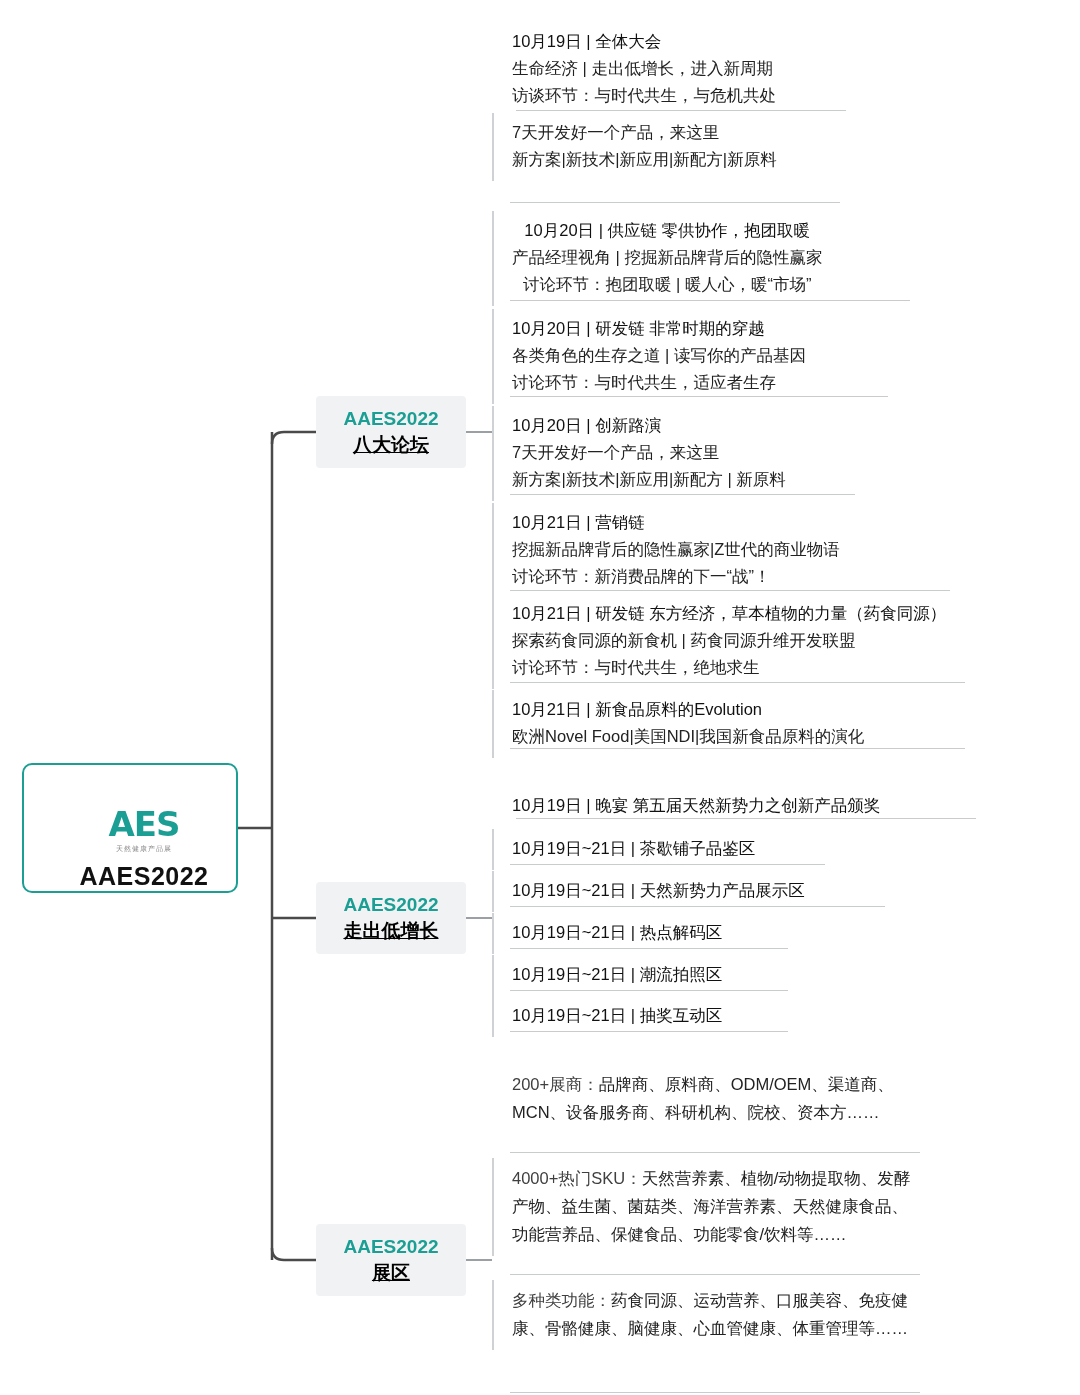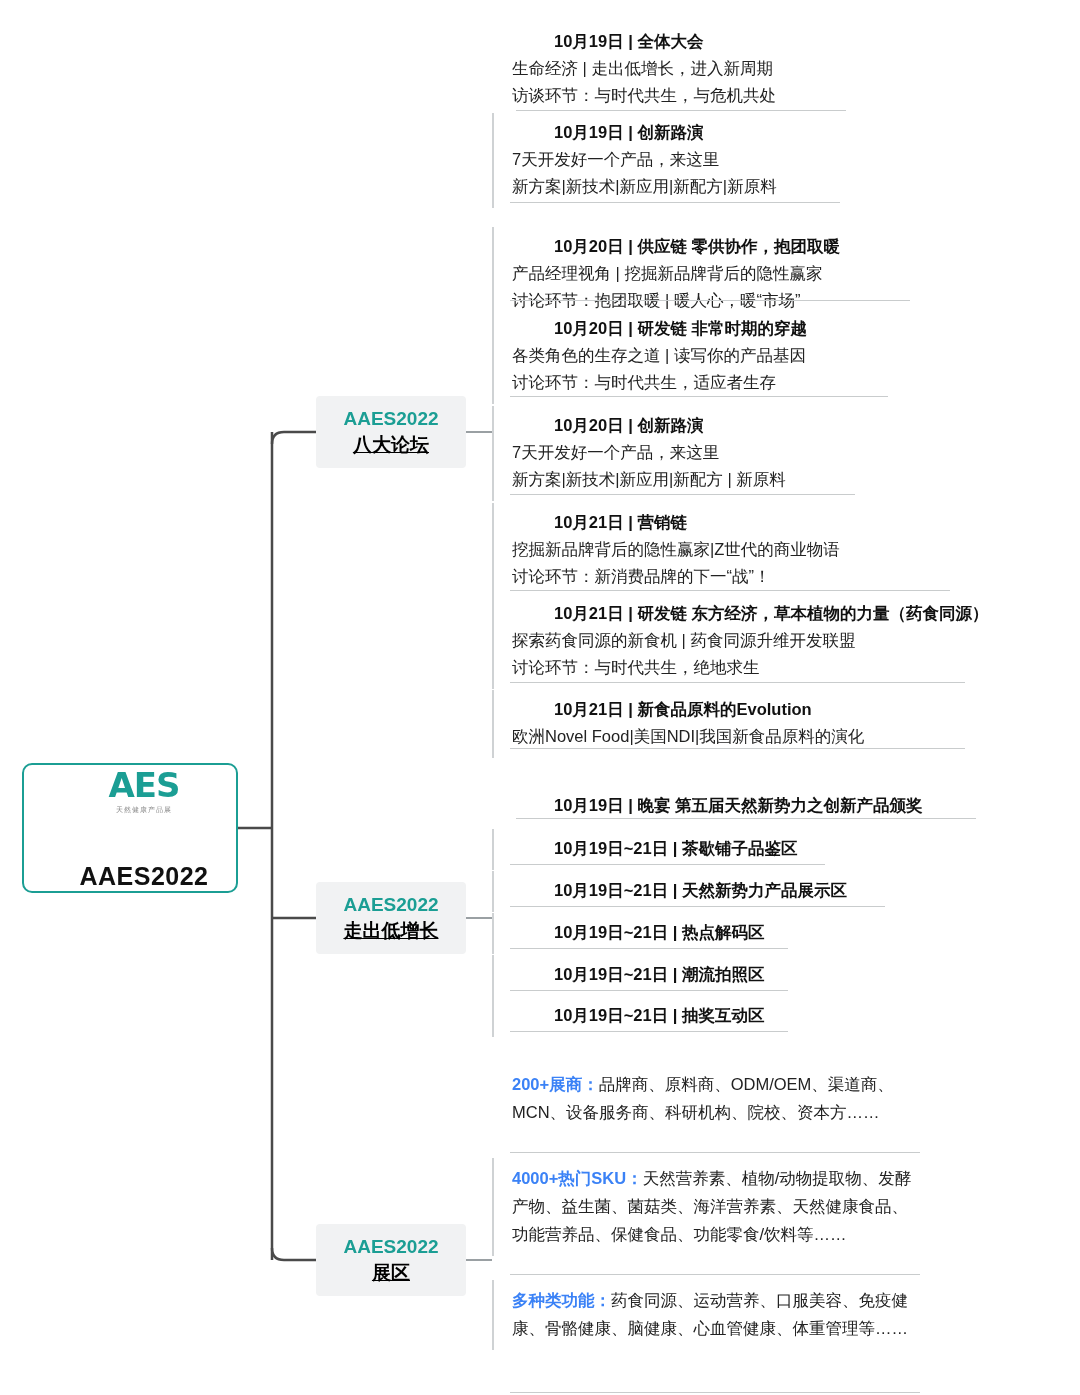--- a/index.html
+++ b/index.html
@@ -36,21 +36,21 @@
     top: 763px;
     width: 216px;
     height: 130px;
     border: 2px solid #1b9e94;
     border-radius: 10px;
     background: #ffffff;
     box-sizing: border-box;
     display: flex;
     flex-direction: column;
     align-items: center;
-    justify-content: space-between;
+    justify-content: flex-end;
     padding-left: 28px;
   }
   .root-logo {
     width: 120px;
     height: 56px;
     position: relative;
     margin-bottom: 2px;
   }
   .root-logo-text {
     position: absolute;
@@ -120,38 +120,37 @@
     border-left: 2px solid #cfd2d4;
   }
   .leaf.no-rule { border-left: 2px solid transparent; }
   .leaf .line {
     font-size: 16.5px;
     line-height: 27px;
     color: #222;
     white-space: nowrap;
   }
   .leaf .line.head {
-    font-weight: 700;
+    font-weight: 400;
     color: #111;
-    margin-left: 42px;
   }
   .underline-rule {
     position: absolute;
     height: 1px;
     background: #c9cccd;
   }
 
   
   .leaf .para {
     font-size: 16.5px;
     line-height: 28px;
     color: #222;
     max-width: 420px;
   }
-  .leaf .para b { font-weight: 700; color: #3b82f6; margin-top: 24px; }
+  .leaf .para b { font-weight: 400; color: #404040; margin-top: 24px; }
 </style>
 </head>
 <body>
 
 <div id="canvas">
 
   <svg class="connectors" viewBox="0 0 1080 1395">
 
     <path d="M238 828 L272 828" stroke="#4a4a4a" stroke-width="2.5" fill="none"></path>
 
@@ -188,27 +187,26 @@
   </div>
 
   <div class="leaf no-rule" style="top:22px;">
     <div class="line head">10月19日 | 全体大会</div>
     <div class="line">生命经济 | 走出低增长，进入新周期</div>
     <div class="line">访谈环节：与时代共生，与危机共处</div>
   </div>
   <div class="underline-rule" style="left:516px; top:110px; width:330px;"></div>
 
   <div class="leaf" style="top:113px;">
-    <div class="line head">10月19日 | 创新路演</div>
     <div class="line">7天开发好一个产品，来这里</div>
     <div class="line">新方案|新技术|新应用|新配方|新原料</div>
   </div>
   <div class="underline-rule" style="left:510px; top:202px; width:330px;"></div>
 
-  <div class="leaf" style="top:227px;">
+  <div class="leaf" style="top:211px;text-align:center;">
     <div class="line head">10月20日 | 供应链 零供协作，抱团取暖</div>
     <div class="line">产品经理视角 | 挖掘新品牌背后的隐性赢家</div>
     <div class="line">讨论环节：抱团取暖 | 暖人心，暖“市场”</div>
   </div>
   <div class="underline-rule" style="left:510px; top:300px; width:400px;"></div>
 
   <div class="leaf" style="top:309px;">
     <div class="line head">10月20日 | 研发链 非常时期的穿越</div>
     <div class="line">各类角色的生存之道 | 读写你的产品基因</div>
     <div class="line">讨论环节：与时代共生，适应者生存</div>

